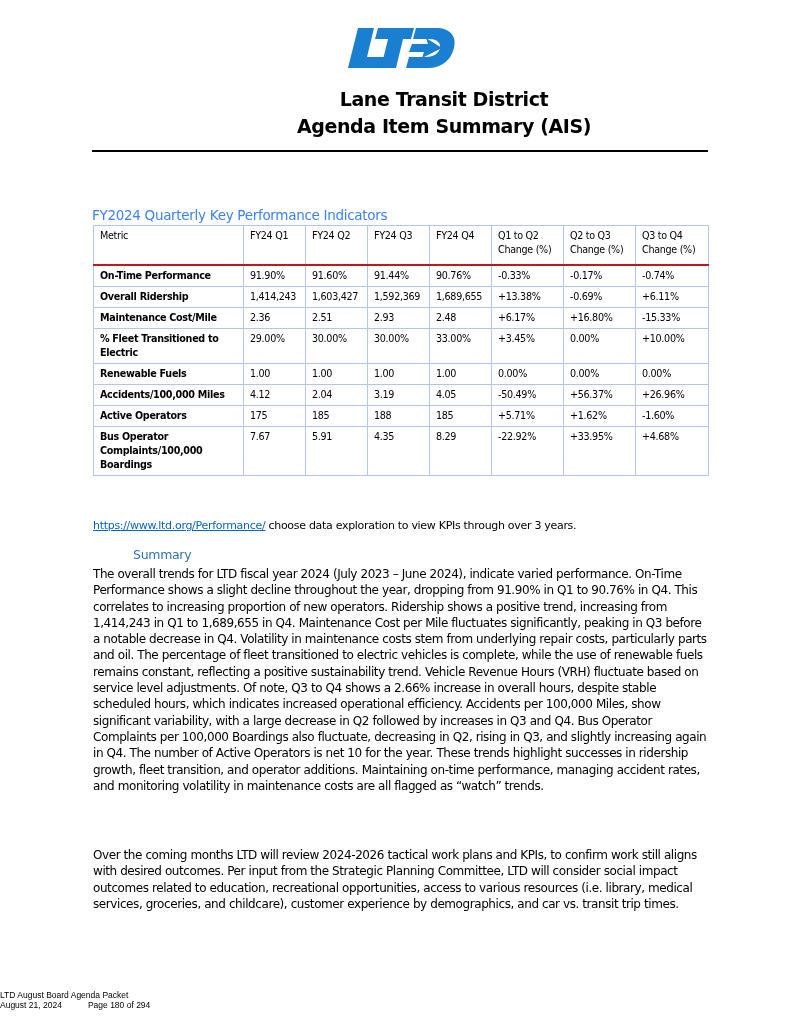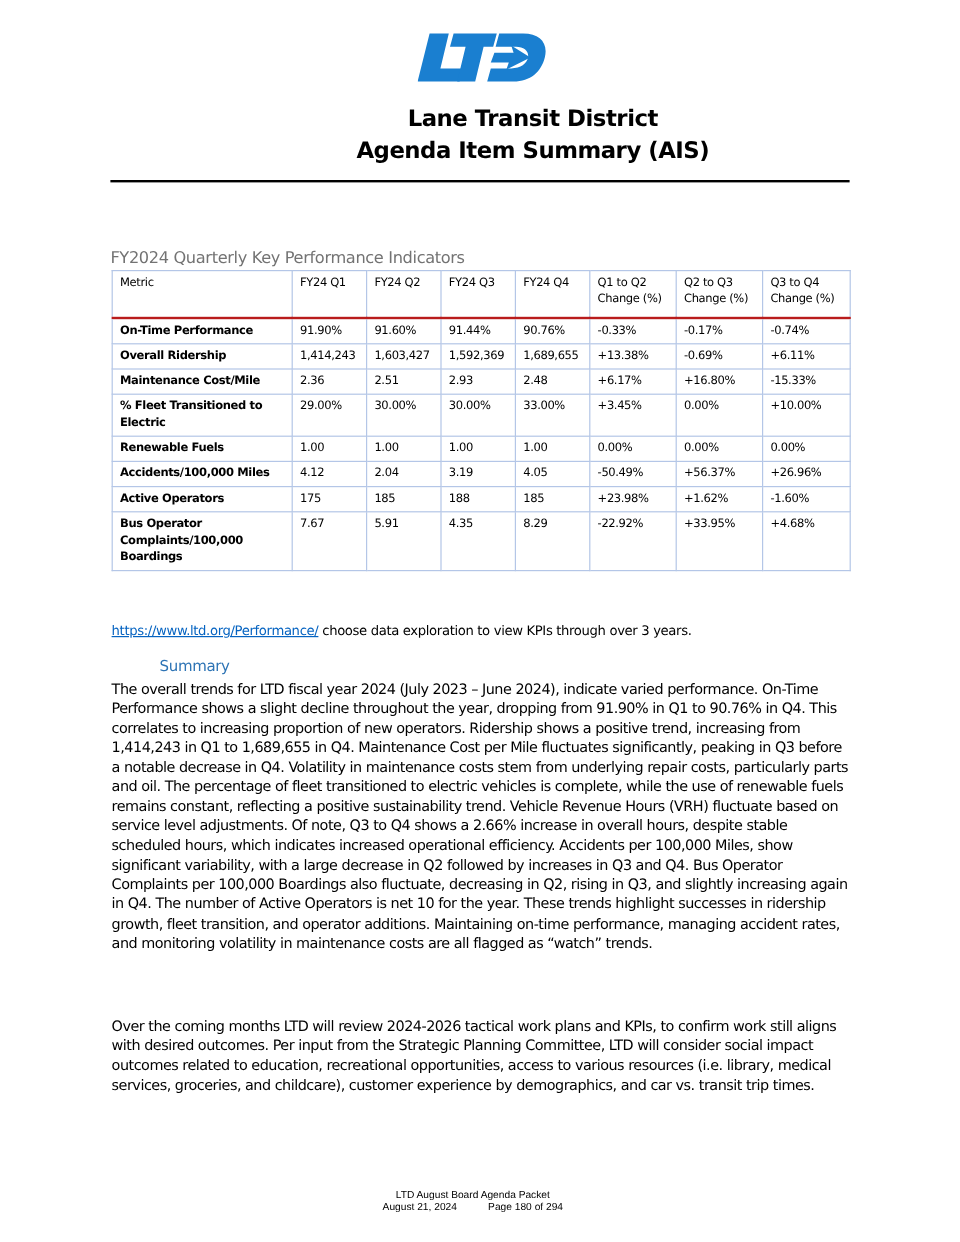--- a/index.html
+++ b/index.html
@@ -1,32 +1,32 @@
 <!DOCTYPE html>
 <html><head>
 <meta charset="utf-8">
 <style>
   html, body { margin: 0; padding: 0; background: #ffffff; }
   body { width: 800px; height: 1035px; position: relative; font-family: "Liberation Sans", sans-serif; color: #000; overflow: hidden; }
   .logo { position: absolute; left: 348px; top: 26px; width: 110px; height: 44px; }
   .title-block { position: absolute; left: 0; top: 86px; width: 800px; text-align: center; font-family: "DejaVu Sans", sans-serif; font-weight: bold; font-size: 19px; line-height: 27px; letter-spacing: -0.4px; margin-left: 44px; }
   .title-rule { position: absolute; left: 92px; top: 150px; width: 616px; height: 2px; background: #000; }
-  .kpi-heading { position: absolute; left: 92px; top: 207px; font-family: "DejaVu Sans", sans-serif; font-size: 13.5px; color: #737373; letter-spacing: -0.3px; }
+  .kpi-heading { position: absolute; left: 92px; top: 207px; font-family: "DejaVu Sans", sans-serif; font-size: 13.5px; color: #3b82f6; letter-spacing: -0.3px; }
   table.kpi { position: absolute; left: 93px; top: 225px; border-collapse: collapse; font-family: "DejaVu Sans", sans-serif; font-size: 9.6px; letter-spacing: -0.3px; }
   table.kpi td, table.kpi th { border: 1px solid #b4c6e7; padding: 3px 5px 3px 6px; vertical-align: top; text-align: left; font-weight: normal; line-height: 14px; }
   table.kpi thead th { height: 32px; }
   table.kpi thead tr { border-bottom: 2px solid #b91c1c; }
   table.kpi td.metric { font-weight: bold; }
   .link-line { position: absolute; left: 93px; top: 519px; font-family: "DejaVu Sans", sans-serif; font-size: 11px; letter-spacing: -0.3px; }
   .link-line a { color: #0563c1; text-decoration: underline; }
   .summary-heading { position: absolute; left: 93px; top: 547px; font-family: "DejaVu Sans", sans-serif; font-size: 12.5px; color: #2e74b5; letter-spacing: -0.3px; margin-left: 40px; }
   .para { position: absolute; left: 93px; width: 618px; font-family: "DejaVu Sans", sans-serif; font-size: 12px; line-height: 16.3px; letter-spacing: -0.42px; }
   .p1 { top: 566px; }
   .p2 { top: 847px; }
-  .footer { position: absolute; left: 0; top: 990px; width: 788px; text-align: center; font-family: "Liberation Sans", sans-serif; font-size: 8.5px; line-height: 10px; }
+  .footer { position: absolute; left: 0; top: 990px; width: 788px; text-align: left; font-family: "Liberation Sans", sans-serif; font-size: 8.5px; line-height: 10px; }
   .footer .sp { display: inline-block; width: 26px; }
 </style>
 </head>
 <body>
 
 <svg class="logo" viewBox="0 0 110 44" xmlns="http://www.w3.org/2000/svg">
 
   <polygon points="10,2 26,2 19,31 38,31 35,42 0,42" fill="#1a7fd0"></polygon>
 
   <polygon points="30,2 66,2 63,13 55,13 48,42 33,42 40,13 27,13" fill="#1a7fd0"></polygon>
@@ -126,21 +126,21 @@
       <td>-50.49%</td>
       <td>+56.37%</td>
       <td>+26.96%</td>
     </tr>
     <tr>
       <td class="metric">Active Operators</td>
       <td>175</td>
       <td>185</td>
       <td>188</td>
       <td>185</td>
-      <td>+23.98%</td>
+      <td>+5.71%</td>
       <td>+1.62%</td>
       <td>-1.60%</td>
     </tr>
     <tr>
       <td class="metric" style="height:42px">Bus Operator Complaints/100,000 Boardings</td>
       <td>7.67</td>
       <td>5.91</td>
       <td>4.35</td>
       <td>8.29</td>
       <td>-22.92%</td>

